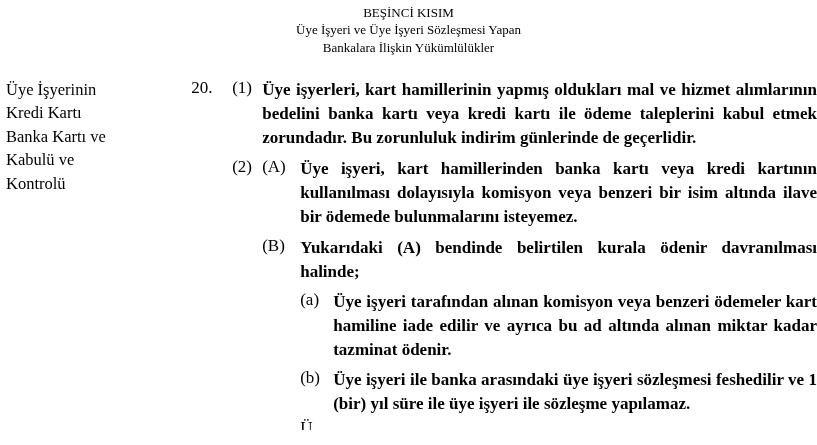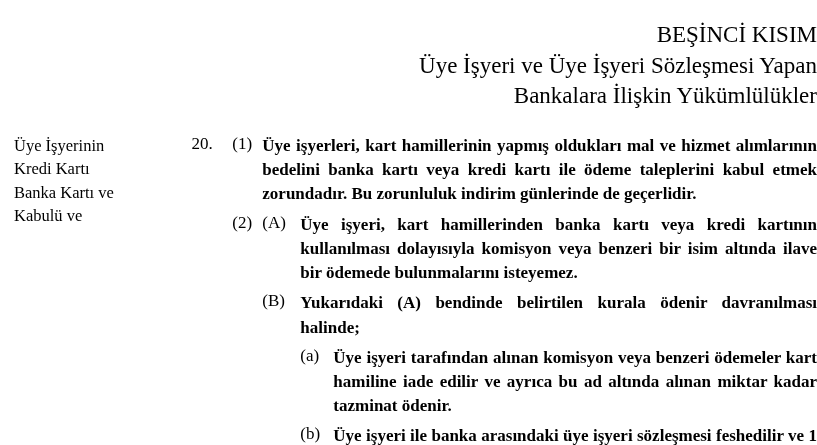--- a/index.html
+++ b/index.html
@@ -13,39 +13,39 @@
     font-family: "Liberation Serif", serif;
     color: #000000;
     overflow: hidden;
   }
   .page {
     position: relative;
     width: 817px;
     height: 445px;
   }
   .heading {
-    text-align: right;
-    font-size: 23px;
+    text-align: center;
+    font-size: 13px;
     line-height: 1.33;
-    margin-top: 20px;
+    margin-top: 4px;
   }
   .heading .line {
     display: block;
   }
   .body-area {
     position: relative;
     margin-top: 22px;
   }
   .row {
     display: flex;
     align-items: flex-start;
   }
   .margin-note {
     width: 155px;
-    padding-left: 14px;
+    padding-left: 6px;
     box-sizing: border-box;
     font-size: 16.5px;
     line-height: 1.42;
   }
   .margin-note .line {
     display: block;
   }
   .art-num {
     width: 42px;
     text-align: left;
@@ -103,20 +103,21 @@
   </div>
 
   <div class="body-area">
     <div class="row">
 
       <div class="margin-note">
         <span class="line">Üye İşyerinin</span>
         <span class="line">Kredi Kartı</span>
         <span class="line">Banka Kartı ve</span>
         <span class="line">Kabulü ve</span>
+        <span class="line">Kontrolü</span>
       </div>
 
       <div class="art-num">20.</div>
 
       <div class="content">
 
         <div class="clause">
           <span class="lbl lbl-1">(1)</span>
           <span class="txt">Üye işyerleri, kart hamillerinin yapmış oldukları mal ve hizmet alımlarının bedelini banka kartı veya kredi kartı ile ödeme taleplerini kabul etmek zorundadır. Bu zorunluluk indirim günlerinde de geçerlidir.</span>
         </div>

